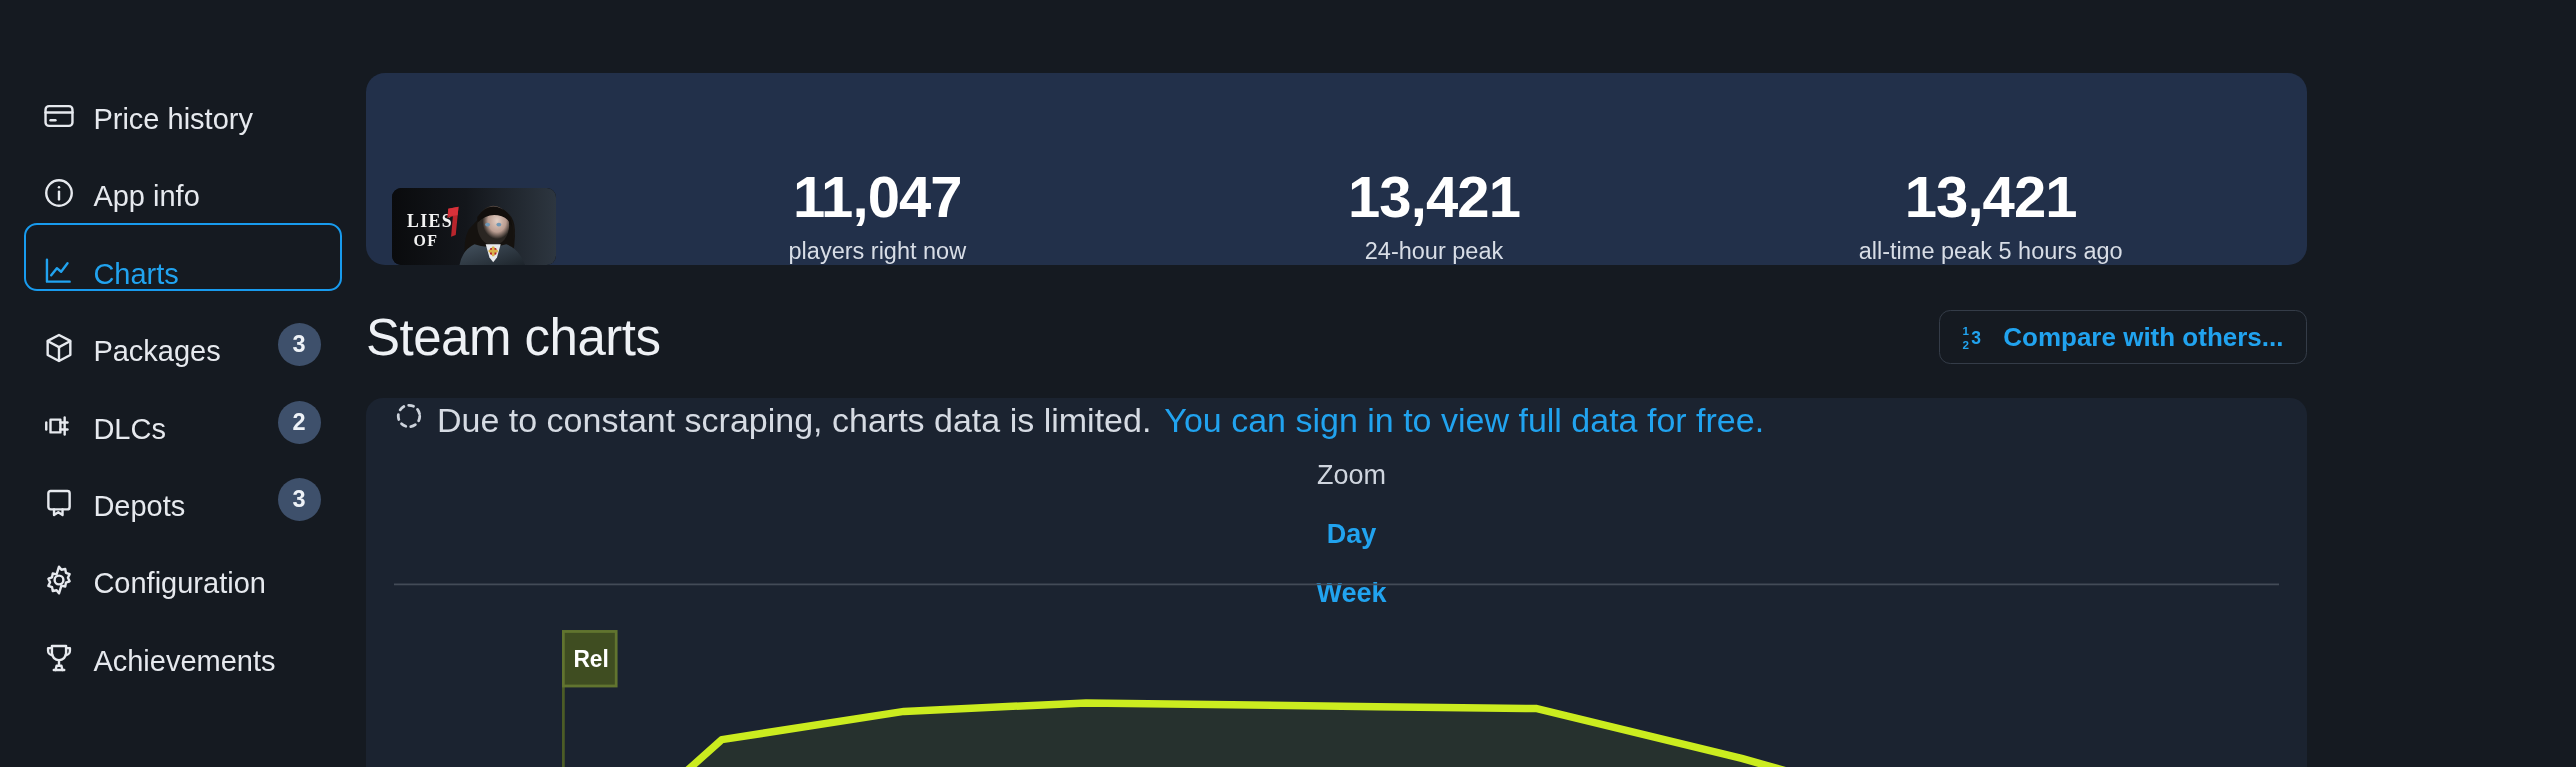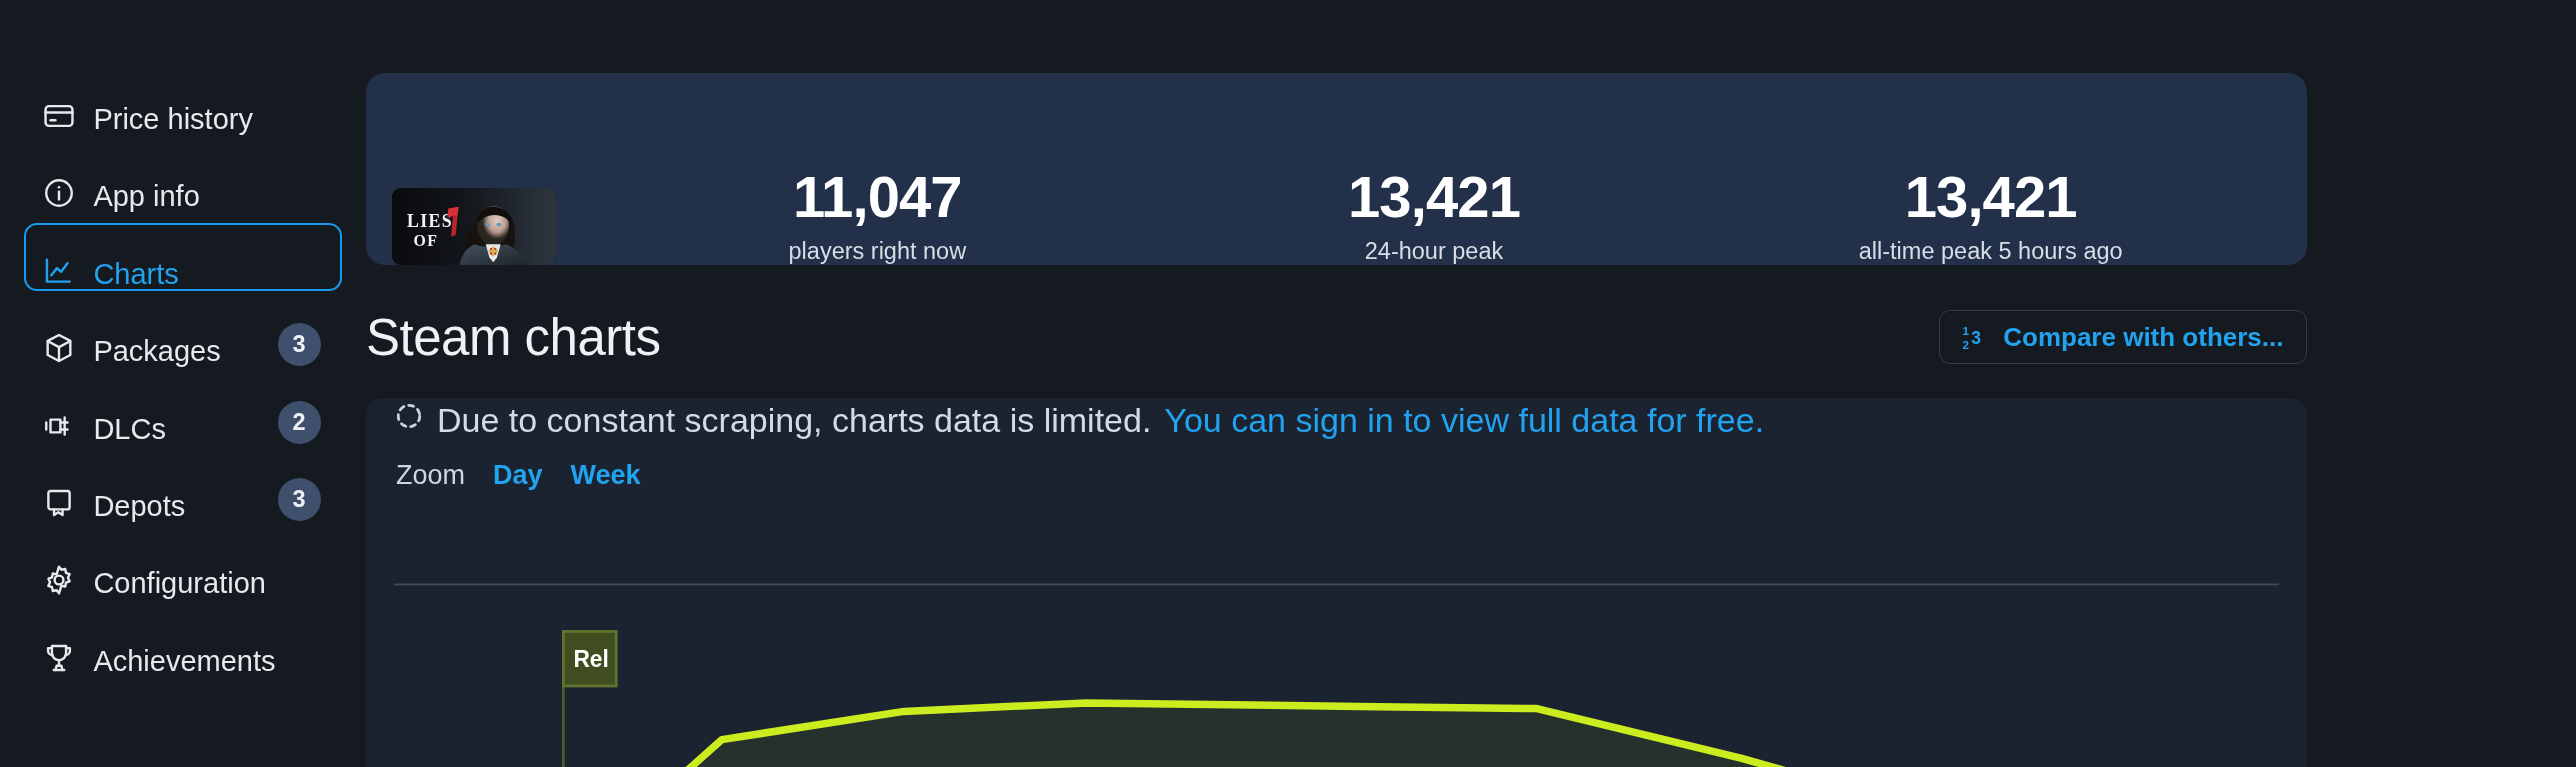--- a/index.html
+++ b/index.html
@@ -107,20 +107,21 @@
   }
   #notice .spinner { width: 30px; height: 30px; flex: 0 0 30px; }
   #notice .spinner svg { width: 30px; height: 30px; display: block; }
   .notice-text { color: #d6dbe3; }
   .notice-link { color: #21a3ef; cursor: pointer; }
 
   #zoom-row {
     display: flex; align-items: center; gap: 28px;
     padding: 20px 0 0 30px;
     font-size: 27px;
+    flex-direction: column;
   }
   #zoom-row .zoom-label { color: #cfd5de; }
   #zoom-row .zoom-opt { color: #21a3ef; font-weight: 700; cursor: pointer; }
 
   #plot {
     position: absolute;
     left: 28px; right: 28px;
     top: 177px; bottom: 0;
   }
   #plot svg { display: block; width: 100%; height: 100%; }

